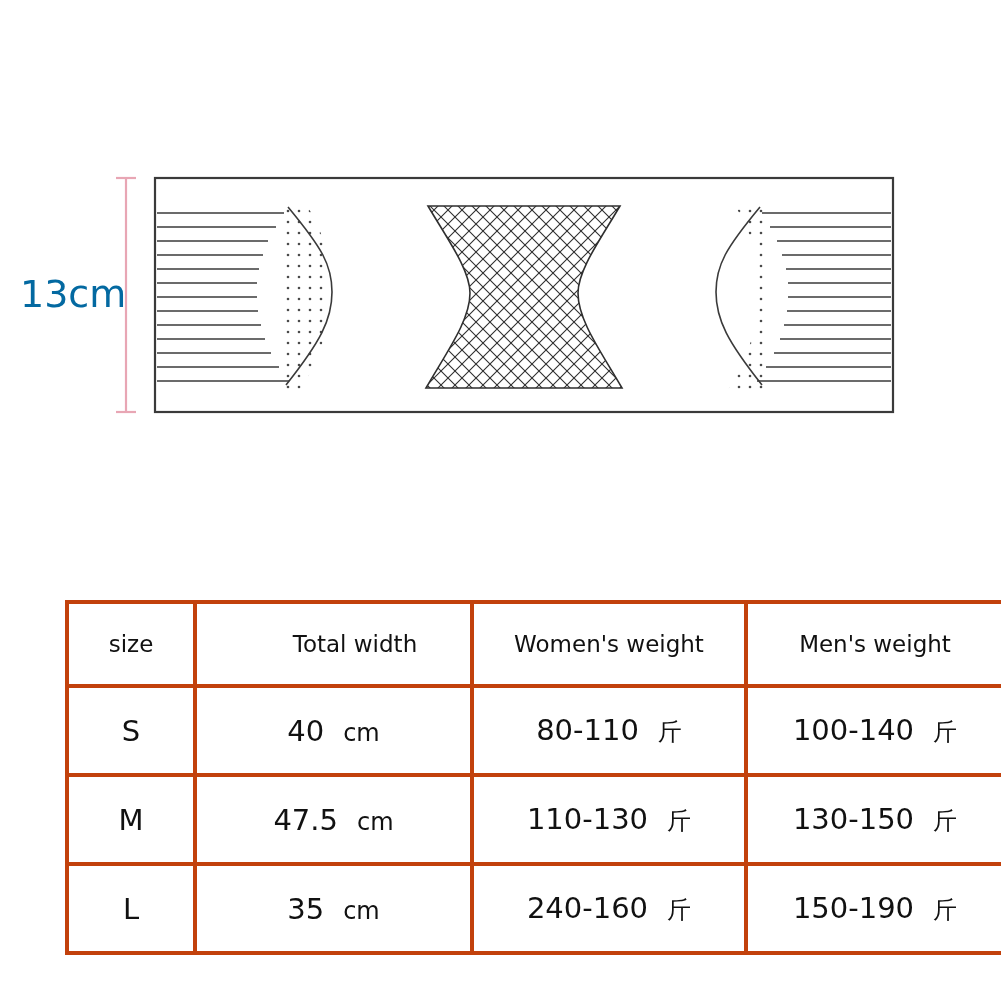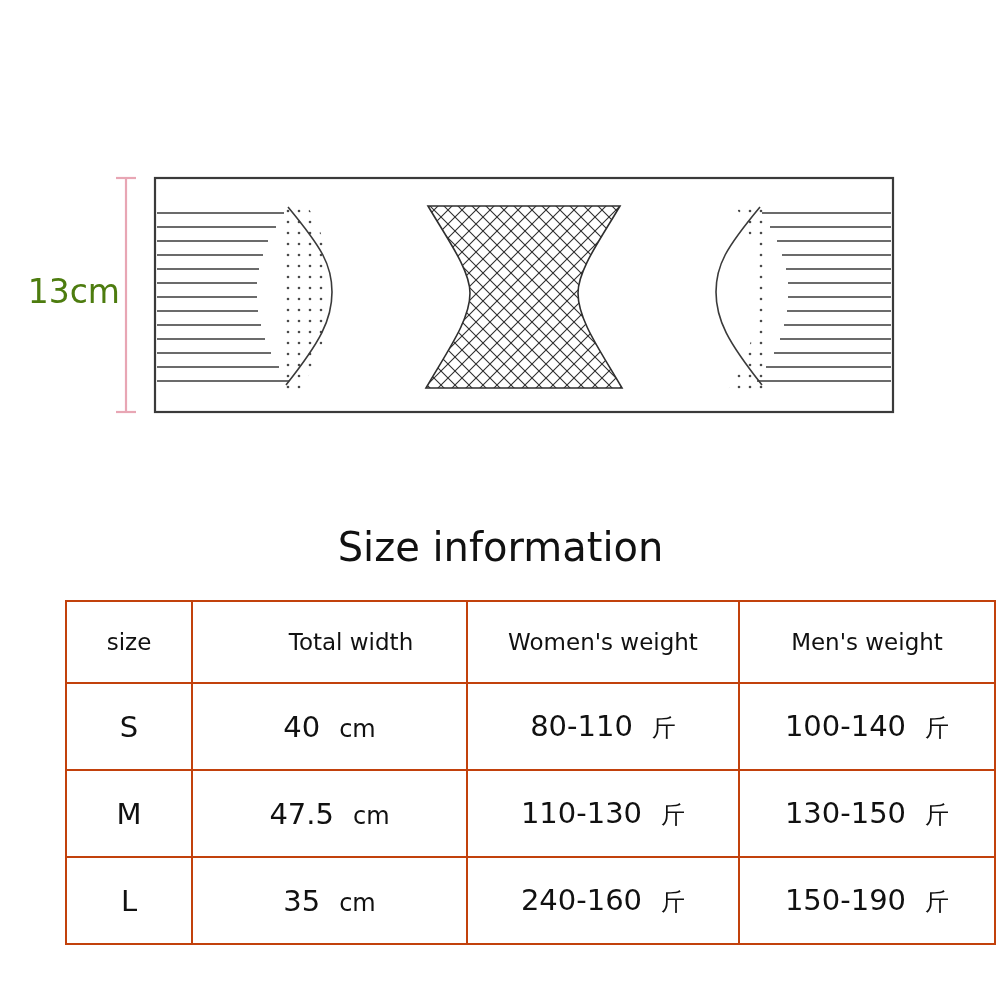--- a/index.html
+++ b/index.html
@@ -29,22 +29,22 @@
     width: 1001px;
     height: 500px;
   }
 
   .dim-label {
     position: absolute;
     left: 20px;
     top: 272px;
     width: 100px;
     text-align: right;
-    font-size: 33px;
-    color: #4d7c0f;
+    font-size: 38px;
+    color: #0369a1;
     font-family: "DejaVu Sans", sans-serif;
     letter-spacing: 0px;
   }
 
   .diagram-svg {
     position: absolute;
     left: 0;
     top: 0;
   }
 
@@ -64,21 +64,21 @@
   
   .size-table {
     position: absolute;
     left: 65px;
     top: 600px;
     width: 870px;
     border-collapse: collapse;
     table-layout: fixed;
   }
   .size-table td, .size-table th {
-    border: 2px solid #c2410c;
+    border: 4px solid #c2410c;
     text-align: center;
     font-weight: normal;
     font-family: "DejaVu Sans", sans-serif;
     color: #111111;
   }
   .size-table thead td {
     height: 78px;
     font-size: 23px;
   }
   .size-table tbody td {
@@ -176,21 +176,20 @@
         <rect x="615" y="205" width="150" height="185" fill="url(#dots)"></rect>
       </g>
       <path d="M760,207 C726,248 716,265 716,292 C716,320 728,342 762,385" fill="none" stroke="#3a3a3a" stroke-width="1.6"></path>
 
       <g>
         <path d="M428,206 L620,206 C600,240 578,270 578,293 C578,320 600,350 622,388 L426,388 C448,350 470,320 470,293 C470,270 448,240 428,206 Z" fill="url(#hatch)" stroke="#2f2f2f" stroke-width="1.6"></path>
       </g>
     </svg>
   </div>
 
-  <div class="section-title">Size information</div>
 
   <table class="size-table">
     <thead>
       <tr>
         <td class="col-size">size</td>
         <td class="col-width">Total width</td>
         <td class="col-women">Women's weight</td>
         <td class="col-men">Men's weight</td>
       </tr>
     </thead>

